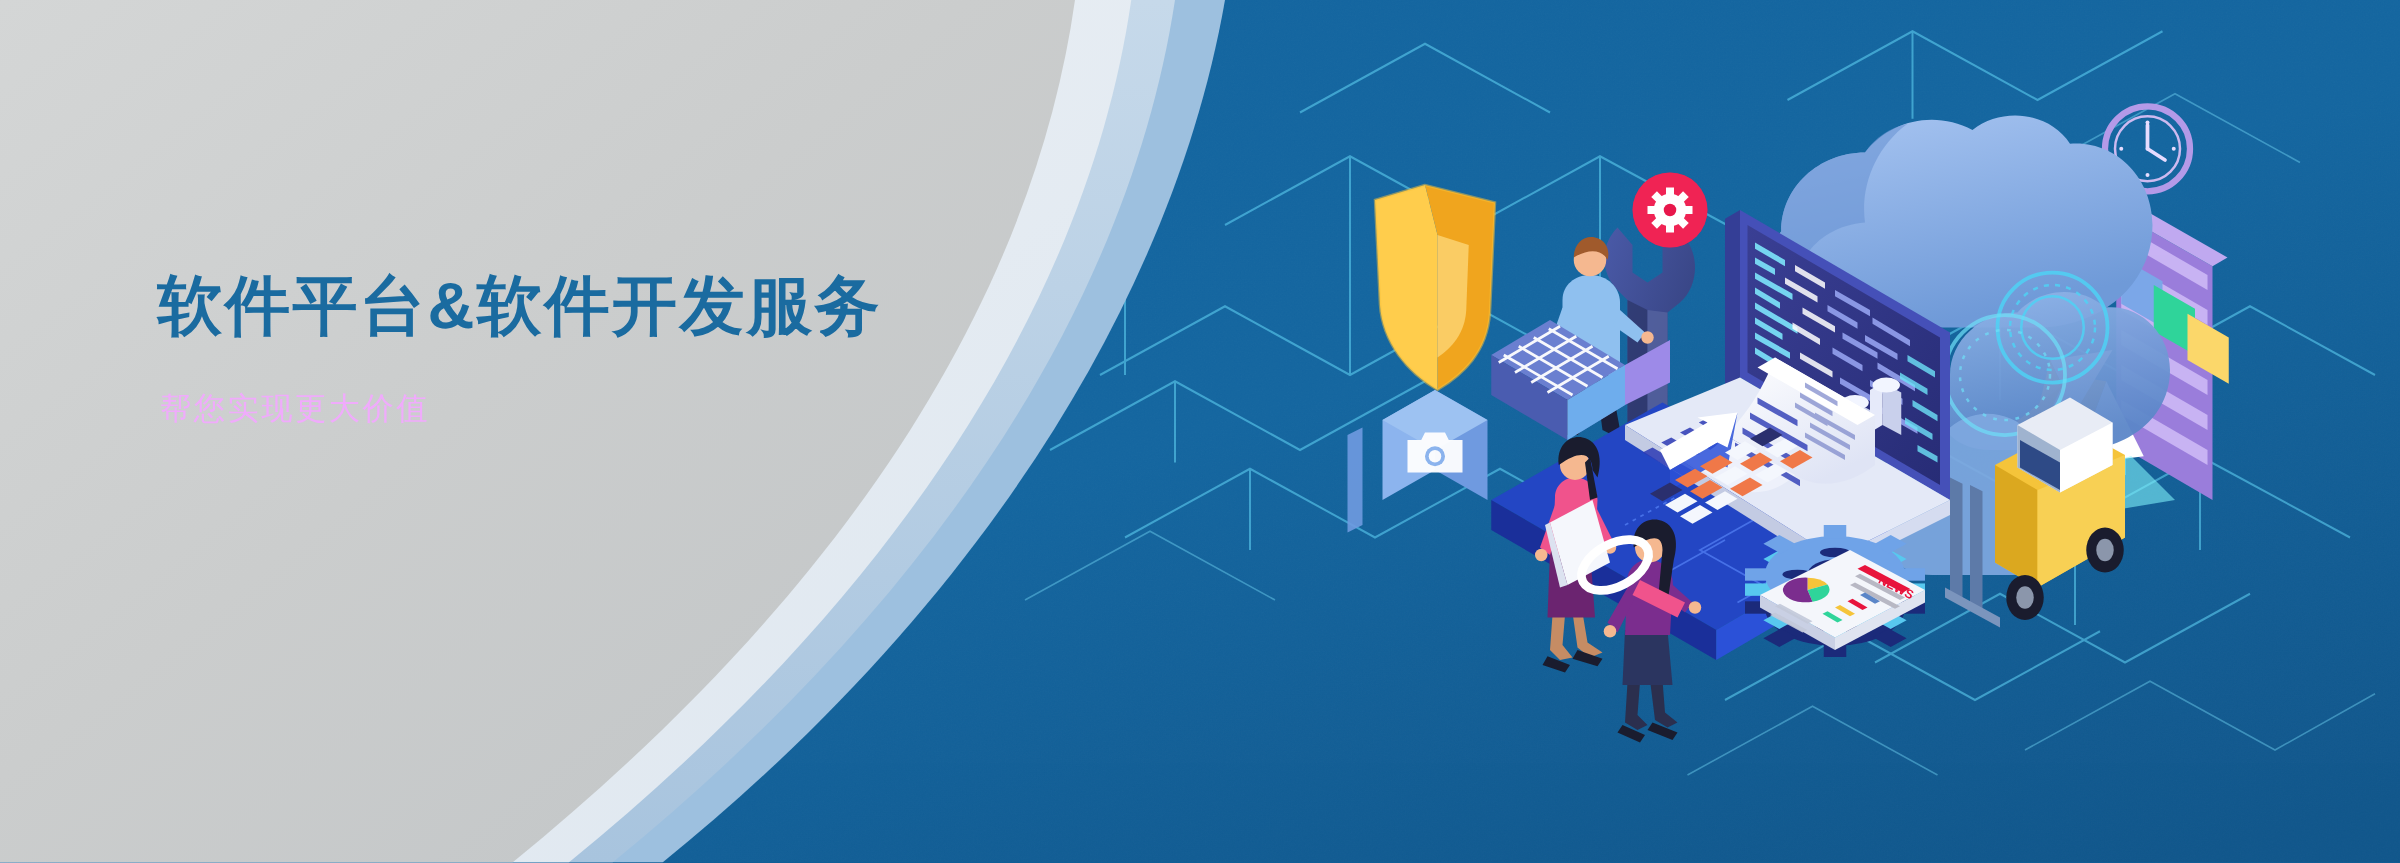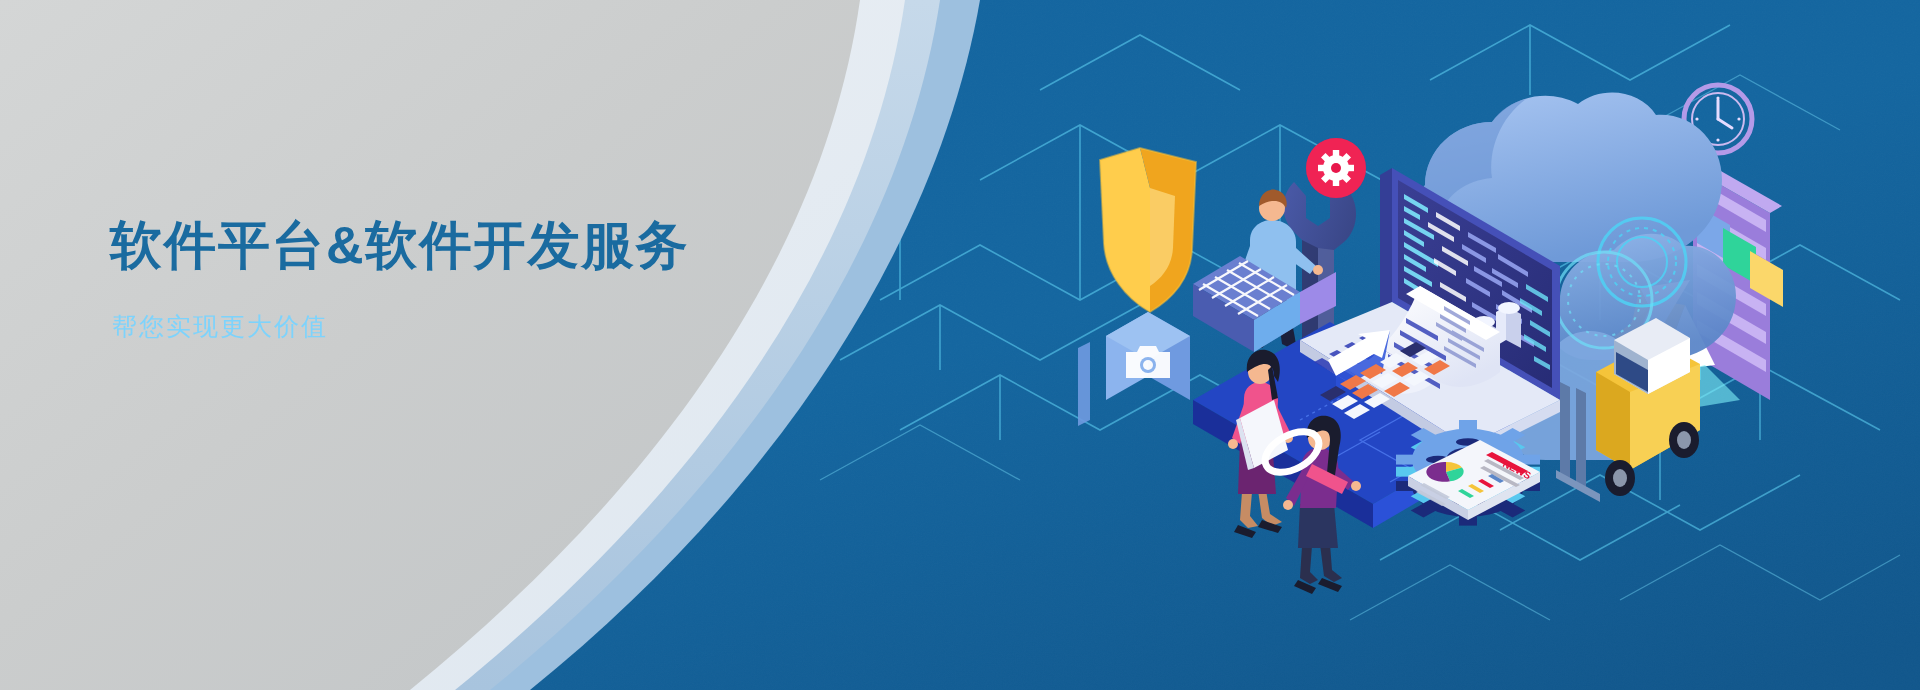--- a/index.html
+++ b/index.html
@@ -4,30 +4,30 @@
 <style>
   * { margin:0; padding:0; box-sizing:border-box; }
   html,body { width:1920px; height:690px; overflow:hidden; }
   body {
     font-family:"Liberation Sans","DejaVu Sans",sans-serif;
     background:#0f5f96;
     position:relative;
   }
   #banner { position:absolute; inset:0; width:1920px; height:690px; overflow:hidden; }
   #art { position:absolute; inset:0; }
-  .txt-layer { position:absolute; left:0; top:0; width:900px; height:690px; }
+  .txt-layer { position:absolute; left:16px; top:0; width:900px; height:690px; }
   .headline {
     position:absolute; left:110px; top:216px;
     font-size:52px; font-weight:700; letter-spacing:2px;
     color:#1a6ba0; white-space:nowrap; line-height:1.15;
   }
   .subline {
     position:absolute; left:112px; top:310px;
     font-size:25px; font-weight:400; letter-spacing:2px;
-    color:#7dd3fc; white-space:nowrap;
+    color:#f0abfc; white-space:nowrap;
   }
 </style>
 </head>
 <body>
 
 <div id="banner">
 
   <svg id="art" viewBox="0 0 1920 690" preserveAspectRatio="none" xmlns="http://www.w3.org/2000/svg">
     <defs>
       <linearGradient id="gGray" x1="0" y1="0" x2="1" y2="1">

